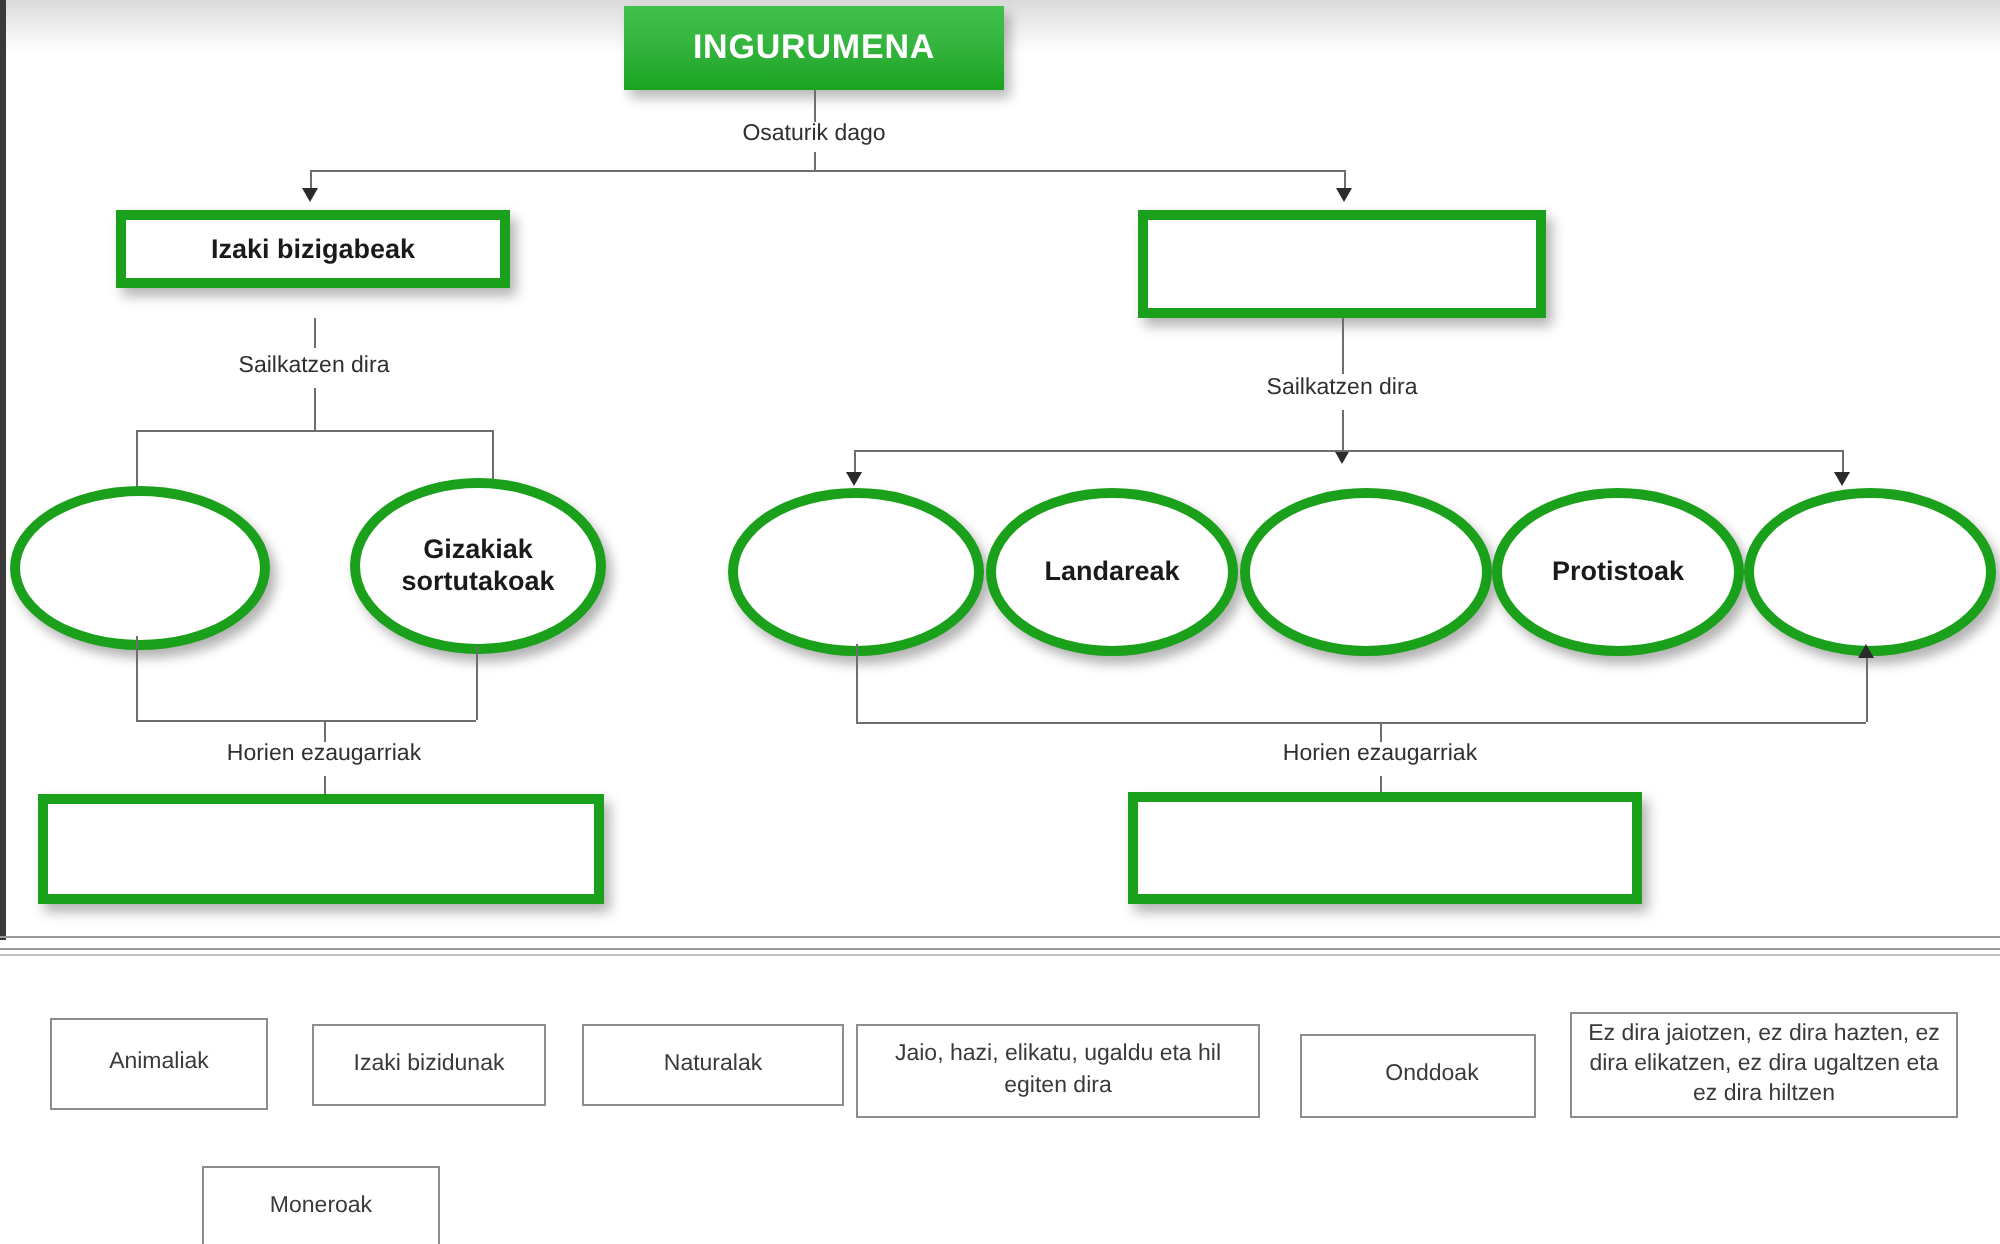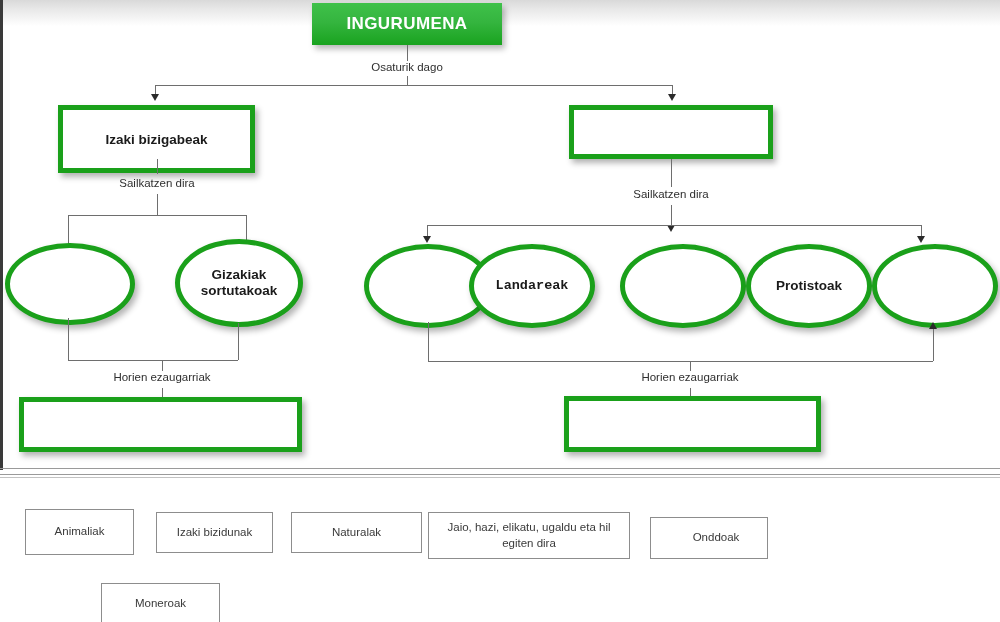--- a/index.html
+++ b/index.html
@@ -157,21 +157,21 @@
 
   <div class="vline" style="left:407px; top:45px; height:16px;"></div>
   <div class="vline" style="left:407px; top:76px; height:9px;"></div>
 
   <div class="hline" style="left:155px; top:85px; width:518px;"></div>
   <div class="vline" style="left:155px; top:85px; height:10px;"></div>
   <div class="vline" style="left:672px; top:85px; height:10px;"></div>
   <div class="arrow-down" style="left:151px; top:94px;"></div>
   <div class="arrow-down" style="left:668px; top:94px;"></div>
 
-  <div class="gbox" style="left:58px; top:105px; width:197px; height:68px;">
+  <div class="gbox" style="left:58px; top:105px; width:197px; height:39px;">
     <span>Izaki bizigabeak</span>
   </div>
 
   <div class="gbox" style="left:569px; top:105px; width:204px; height:54px;">
     <span></span>
   </div>
 
   <div class="vline" style="left:157px"></div>
   <div class="vline" style="left:157px; top:159px; height:15px;"></div>
   <div class="elabel" style="left:57px; top:177px; width:200px;">Sailkatzen dira</div>
@@ -205,21 +205,21 @@
 
   <div class="hline" style="left:427px; top:225px; width:495px;"></div>
   <div class="vline" style="left:427px; top:225px; height:12px;"></div>
   <div class="vline" style="left:921px; top:225px; height:12px;"></div>
   <div class="arrow-down" style="left:423px; top:236px;"></div>
   <div class="arrow-down" style="left:917px; top:236px;"></div>
 
   <div class="gell" style="left:364px; top:244px; width:128px; height:84px;">
     <span></span>
   </div>
-  <div class="gell" style="left:469px; top:244px; width:126px; height:84px;font-family:Liberation Mono, monospace;">
+  <div class="gell" style="left:493px; top:244px; width:126px; height:84px;">
     <span>Landareak</span>
   </div>
   <div class="gell" style="left:620px; top:244px; width:126px; height:84px;">
     <span></span>
   </div>
   <div class="gell" style="left:746px; top:244px; width:126px; height:84px;">
     <span>Protistoak</span>
   </div>
   <div class="gell" style="left:872px; top:244px; width:126px; height:84px;">
     <span></span>
@@ -249,17 +249,20 @@
   </div>
   <div class="wbox" style="left:291px; top:512px; width:131px; height:41px;">
     <span>Naturalak</span>
   </div>
   <div class="wbox" style="left:428px; top:512px; width:202px; height:47px;">
     <span>Jaio, hazi, elikatu, ugaldu eta hil egiten dira</span>
   </div>
   <div class="wbox" style="left:650px; top:517px; width:118px; height:42px;padding-left:20px;">
     <span>Onddoak</span>
   </div>
+  <div class="wbox" style="left:785px; top:506px; width:194px; height:53px;">
+    <span>Ez dira jaiotzen, ez dira hazten, ez dira elikatzen, ez dira ugaltzen eta ez dira hiltzen</span>
+  </div>
   <div class="wbox" style="left:101px; top:583px; width:119px; height:41px;">
     <span>Moneroak</span>
   </div>
 
 </div>
 
 </body></html>

